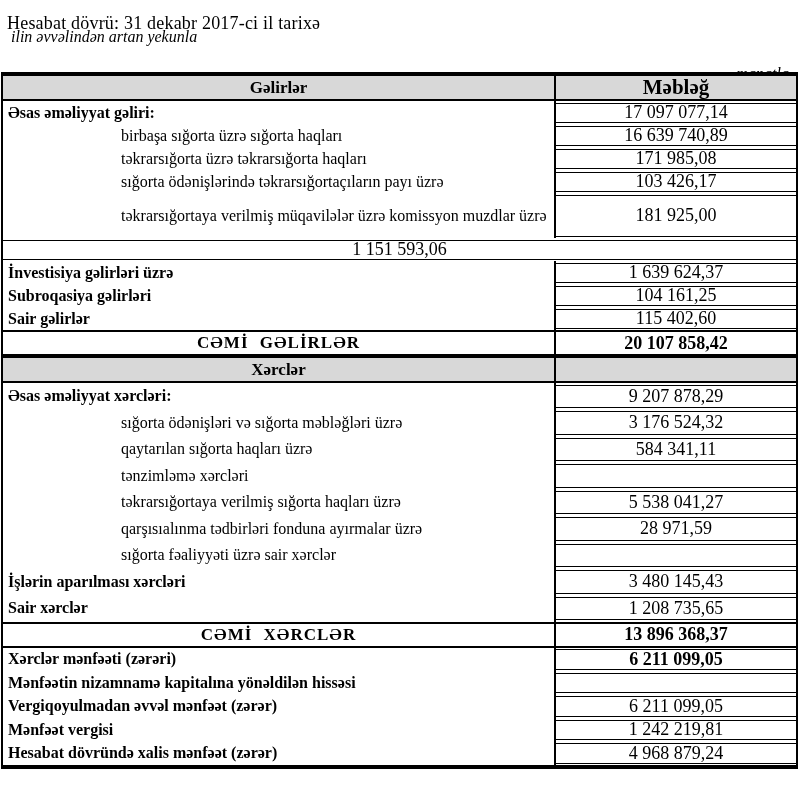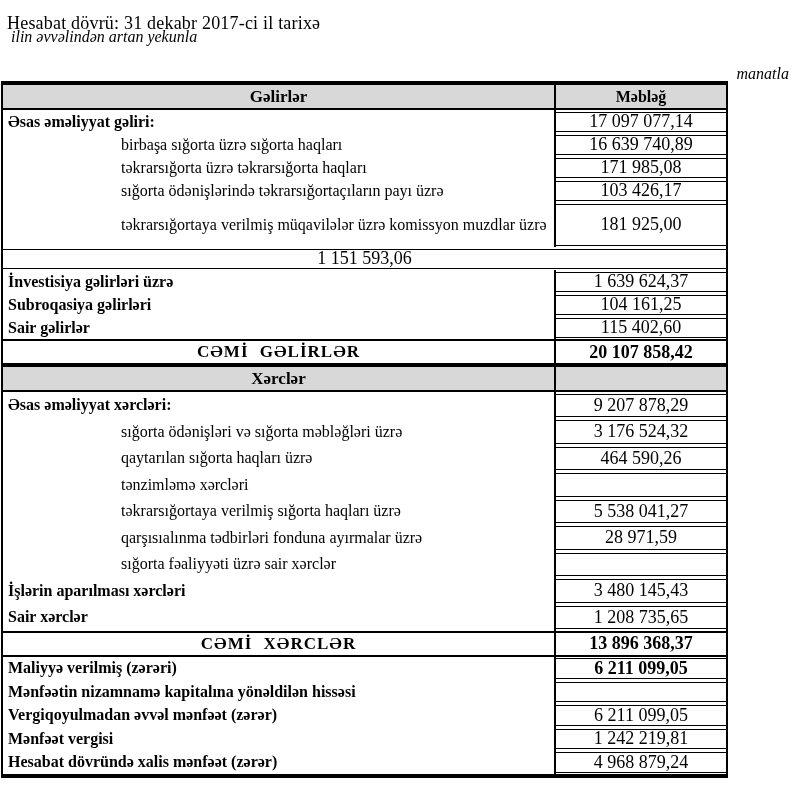--- a/index.html
+++ b/index.html
@@ -20,21 +20,21 @@
   .subtitle {
     position: absolute; left: 11px; top: 28px;
     font-size: 16px; font-style: italic;
   }
   .manat {
     position: absolute; right: 11px; top: 65px;
     font-size: 16px; font-style: italic;
   }
 
   .report-table {
-    position: absolute; left: 1px; top: 81px; width: 727px;
+    position: absolute; left: 1px; top: 72px; width: 797px;
     border: 2px solid #000;
     border-bottom-width: 4px;
     background: #fff;
   }
 
   .row { display: flex; width: 100%; }
 
   
   .g-income  { height: 23px; }
   .g-expense { height: 26.5px; }
@@ -68,21 +68,21 @@
   .vcell { flex: 1 1 auto; display: flex; }
   .vbox {
     flex: 1; margin: 1.5px 0;
     border-top: 1.8px solid #000; border-bottom: 1.8px solid #000;
     display: flex; align-items: center; justify-content: center;
     font-size: 18px;
   }
   .t-header .vbox, .t-total .vbox {
     border: none; margin: 0; background: transparent; font-weight: bold;
   }
-  .t-header .vbox { font-size: 16px; }
+  .t-header .vbox { font-size: 21px; }
   .vb .vbox { font-weight: bold; }
 </style>
 </head>
 <body>
 
 <div class="doc">
   <div class="title">Hesabat dövrü: 31 dekabr 2017-ci il tarixə</div>
   <div class="subtitle">ilin əvvəlindən artan yekunla</div>
   <div class="manat">manatla</div>
   <div class="report-table">
@@ -193,21 +193,21 @@
         </div>
         <div class="vcell">
           <div class="vbox">3 176 524,32</div>
         </div>
       </div>
       <div class="row t-subitem g-expense">
         <div class="lcell">
           <span class="lab">qaytarılan sığorta haqları üzrə</span>
         </div>
         <div class="vcell">
-          <div class="vbox">464 590,26</div>
+          <div class="vbox">584 341,11</div>
         </div>
       </div>
       <div class="row t-subitem g-expense">
         <div class="lcell">
           <span class="lab">tənzimləmə xərcləri</span>
         </div>
         <div class="vcell">
           <div class="vbox"></div>
         </div>
       </div>
@@ -254,21 +254,21 @@
       <div class="row t-total g-expense vb">
         <div class="lcell">
           <span class="lab">CƏMİ XƏRCLƏR</span>
         </div>
         <div class="vcell">
           <div class="vbox">13 896 368,37</div>
         </div>
       </div>
       <div class="row t-item g-result vb">
         <div class="lcell">
-          <span class="lab">Maliyyə verilmiş (zərəri)</span>
+          <span class="lab">Xərclər mənfəəti (zərəri)</span>
         </div>
         <div class="vcell">
           <div class="vbox">6 211 099,05</div>
         </div>
       </div>
       <div class="row t-item g-result">
         <div class="lcell">
           <span class="lab">Mənfəətin nizamnamə kapitalına yönəldilən hissəsi</span>
         </div>
         <div class="vcell">

